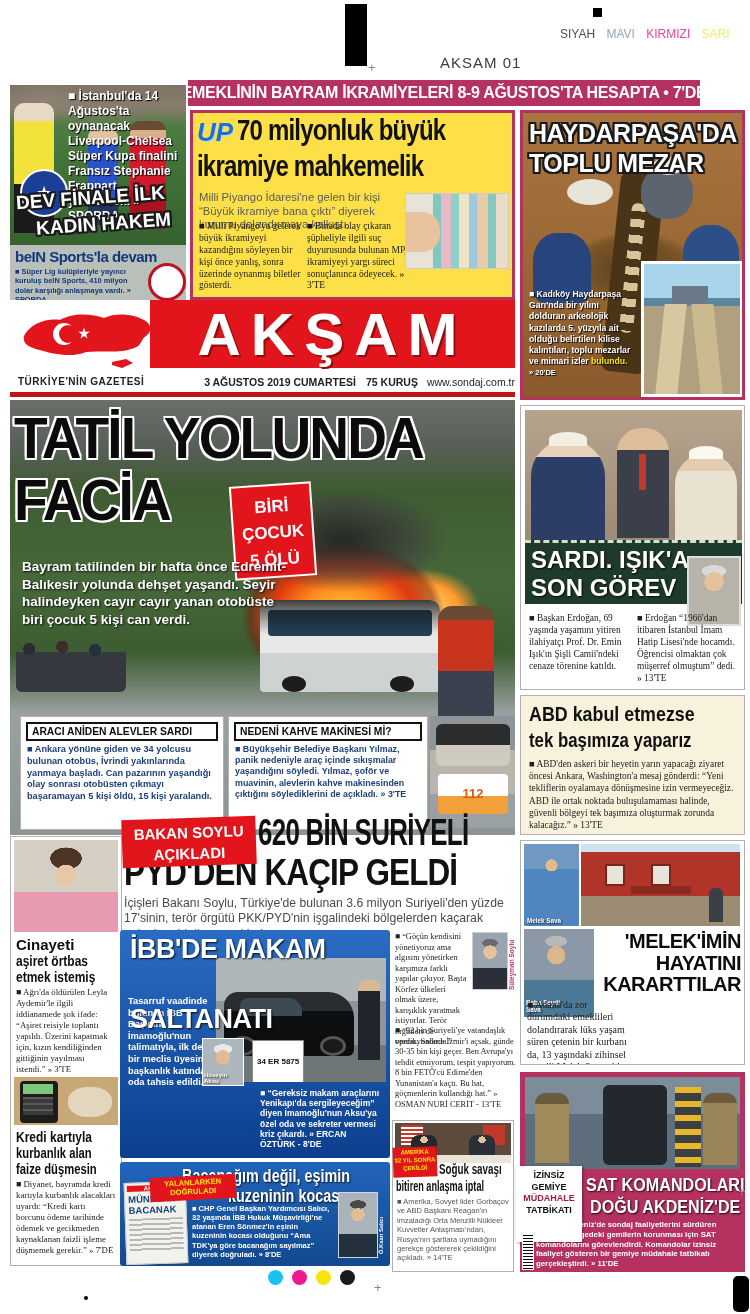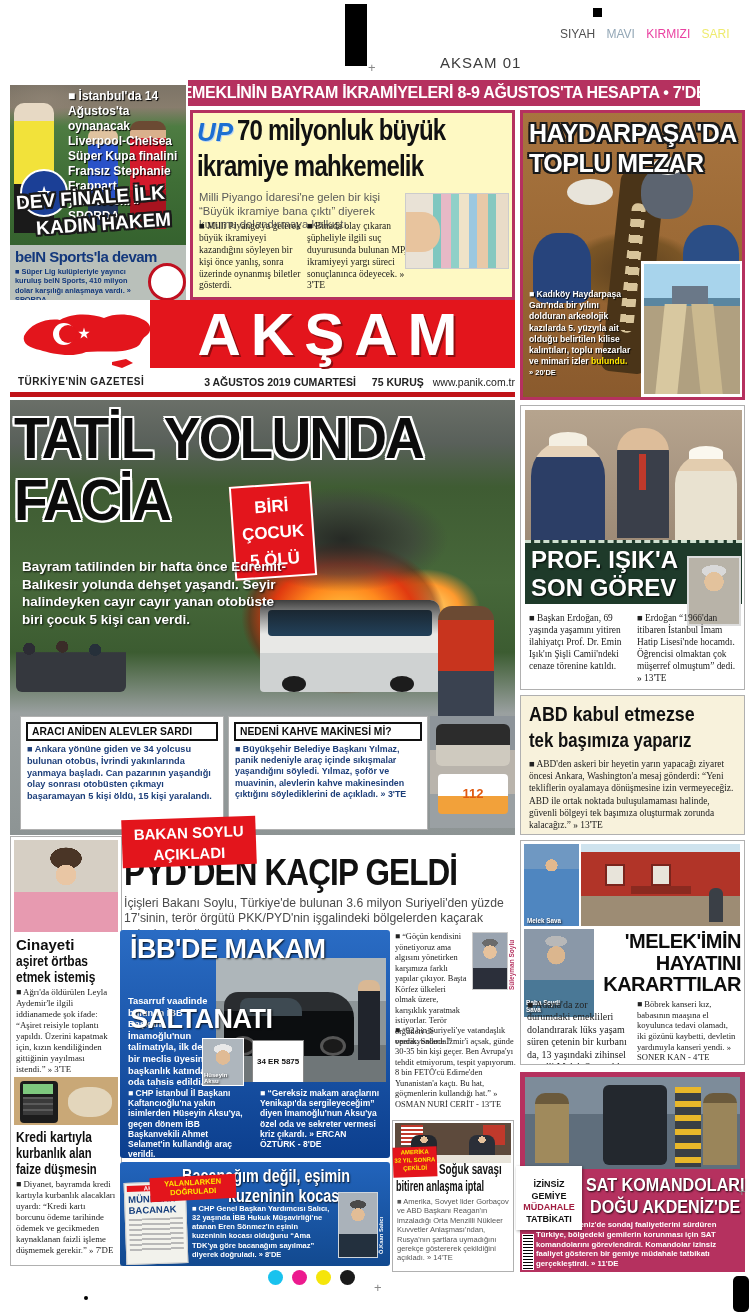--- a/index.html
+++ b/index.html
@@ -54,21 +54,21 @@
       <div class="abs b nw outl-b" style="left:6px;top:102px;font-size:19px;transform:rotate(-4deg);">DEV FİNALE İLK</div>
       <div class="abs b nw outl-b" style="left:26px;top:128px;font-size:19px;transform:rotate(-4deg);">KADIN HAKEM</div>
     </div>
     <div class="abs" style="left:0;top:160px;width:176px;height:55px;background:#b9c0ba;">
       <div class="abs b nw" style="left:5px;top:3px;font-size:15px;color:#13387c;letter-spacing:-0.5px;">beIN Sports'la devam</div>
       <div class="abs b" style="left:5px;top:22px;width:128px;font-size:7.4px;line-height:1.25;color:#13387c;">■ Süper Lig kulüpleriyle yayıncı kuruluş beIN Sports, 410 milyon dolar karşılığı anlaşmaya vardı. » SPORDA</div>
       <div class="abs" style="left:138px;top:18px;width:32px;height:32px;border-radius:50%;background:#fff;border:3px solid #c01020;"></div>
     </div>
   </div>
 
-  <div class="abs crimson-border" style="left:190px;top:110px;width:325px;height:190px;background:#fef9c3;box-sizing:border-box;text-decoration:underline;">
+  <div class="abs crimson-border" style="left:190px;top:110px;width:325px;height:190px;background:#fde047;box-sizing:border-box;text-decoration:underline;">
     <div class="abs b" style="left:4px;top:4px;font-size:26px;font-style:italic;color:#1d6fd1;text-shadow:1px 1px 0 #bcd6f2;">UP</div>
     <div class="abs b nw" style="left:44px;top:0px;font-size:30px;letter-spacing:-1px;"><span class="sx80">70 milyonluk büyük</span></div>
     <div class="abs b nw" style="left:4px;top:36px;font-size:30px;letter-spacing:-1px;"><span class="sx80">ikramiye mahkemelik</span></div>
     <div class="abs" style="left:6px;top:78px;width:206px;font-size:11.3px;line-height:1.2;color:#5a5a5a;">Milli Piyango İdaresi'ne gelen bir kişi “Büyük ikramiye bana çıktı” diyerek kurumu dolandırmaya kalkıştı.</div>
     <div class="abs serif" style="left:6px;top:108px;width:102px;font-size:9.5px;line-height:1.25;color:#1a1a1a;">■ Milli Piyango'ya gelerek büyük ikramiyeyi kazandığını söyleyen bir kişi önce yanlış, sonra üzerinde oynanmış biletler gösterdi.</div>
     <div class="abs serif" style="left:114px;top:108px;width:100px;font-size:9.5px;line-height:1.25;color:#1a1a1a;">■ Binada olay çıkaran şüpheliyle ilgili suç duyurusunda bulunan MP, ikramiyeyi yargı süreci sonuçlanınca ödeyecek. » 3'TE</div>
     <div class="abs" style="left:212px;top:80px;width:102px;height:74px;background:
       linear-gradient(90deg,#e9e2d6 0 26%,#7fc7c0 26% 34%,#e7b9c6 34% 44%,#8fd0c8 44% 52%,#efe3c8 52% 62%,#9cc8e0 62% 70%,#e8c9a8 70% 80%,#86c8c0 80% 88%,#e9dcc8 88% 100%);border:1px solid #ccc;">
       <div class="abs" style="left:0;top:18px;width:34px;height:40px;background:#e8c49e;border-radius:0 18px 18px 0;"></div>
     </div>
@@ -108,21 +108,21 @@
       <circle cx="52" cy="32" r="9" fill="#e3151c"></circle>
       <path d="M66,32 l3.5,2.6 l-1.3,-4.2 l3.5,-2.6 l-4.4,0 l-1.3,-4.2 l-1.3,4.2 l-4.4,0 l3.5,2.6 l-1.3,4.2 z" fill="#fff" transform="translate(2,2)"></path>
     </svg>
     <div class="abs" style="left:140px;top:0;width:365px;height:68px;background:#e3151c;display:flex;align-items:center;justify-content:center;">
       <span class="b nw" style="color:#fff;font-size:60px;letter-spacing:10px;text-shadow:2px 2px 0 #8f0d10;">AKŞAM</span>
     </div>
     <div class="abs b nw" style="left:8px;top:76px;font-size:10px;color:#222;letter-spacing:0.5px;">TÜRKİYE'NİN GAZETESİ</div>
     <div class="abs b nw" style="left:140px;top:76px;width:260px;text-align:center;font-size:10.5px;color:#222;">3 AĞUSTOS 2019 CUMARTESİ</div>
     <div class="abs nw" style="left:330px;top:76px;width:175px;text-align:right;font-size:10.5px;color:#222;">
       <span class="b">75 KURUŞ</span>
-      <span style="margin-left:6px;">www.panik.com.tr</span>
+      <span style="margin-left:6px;">www.sondaj.com.tr</span>
     </div>
     <div class="abs" style="left:0;top:92px;width:505px;height:5px;background:#c01318;"></div>
   </div>
 
   <div class="abs" style="left:10px;top:400px;width:505px;height:435px;overflow:hidden;background:
       radial-gradient(ellipse 140px 70px at 66% 32%, rgba(35,35,35,.9) 0%, rgba(60,60,60,.6) 50%, transparent 75%),
       radial-gradient(ellipse 120px 90px at 66% 50%, #ffd24a 0%, #ff8a1e 35%, #e03a10 60%, rgba(120,30,10,.5) 78%, transparent 85%),
       radial-gradient(ellipse 70px 50px at 82% 48%, #ffe680 0%, #ff9a2e 50%, transparent 80%),
       linear-gradient(180deg,#6a6f68 0%,#59605a 10%,#3f5c33 20%,#47683a 42%,#3c5c31 58%,#9aa0a0 72%,#8d9494 100%);">
     <div class="abs" style="left:250px;top:200px;width:180px;height:92px;background:linear-gradient(180deg,#e8e8e6 0 58%,#cfd2d2 58% 100%);border-radius:10px 10px 4px 4px;">
@@ -168,37 +168,38 @@
   <div class="abs graybox" style="left:520px;top:405px;width:225px;height:285px;box-sizing:border-box;">
     <div class="abs" style="left:4px;top:4px;width:217px;height:194px;background:linear-gradient(180deg,#b6a48e 0%,#a79480 40%,#92806c 100%);overflow:hidden;">
       <div class="abs" style="left:6px;top:30px;width:74px;height:108px;background:linear-gradient(180deg,#e6d2b8 0 16%,#2c3e66 16% 100%);border-radius:36px 36px 0 0;"></div>
       <div class="abs" style="left:24px;top:22px;width:38px;height:14px;background:#f4efe2;border-radius:50% 50% 0 0;"></div>
       <div class="abs" style="left:92px;top:18px;width:52px;height:110px;background:linear-gradient(180deg,#ddbd9a 0 20%,#3a3f4a 20% 100%);border-radius:24px 24px 0 0;"></div>
       <div class="abs" style="left:114px;top:44px;width:7px;height:36px;background:#c0392b;"></div>
       <div class="abs" style="left:150px;top:44px;width:62px;height:96px;background:linear-gradient(180deg,#e3cdaf 0 18%,#e9e2d0 18% 100%);border-radius:30px 30px 0 0;"></div>
       <div class="abs" style="left:164px;top:36px;width:34px;height:13px;background:#fbf8ef;border-radius:50% 50% 0 0;"></div>
       <div class="abs" style="left:0;top:130px;width:217px;height:64px;background:#1e3a2a;border-top:3px dashed #cfe0cf;"></div>
     </div>
-    <div class="abs b nw shad" style="left:10px;top:140px;font-size:24px;color:#fff;">PROF. IŞIK'A</div>
+    <div class="abs b nw shad" style="left:10px;top:140px;font-size:24px;color:#fff;">SARDI. IŞIK'A</div>
     <div class="abs b nw shad" style="left:10px;top:168px;font-size:24px;color:#fff;">SON GÖREV</div>
     <div class="abs" style="left:166px;top:150px;width:50px;height:66px;background:radial-gradient(circle 16px at 50% 36%, #e3c29c 0 60%, transparent 61%),radial-gradient(ellipse 20px 10px at 50% 20%, #d9d9d9 0 60%, transparent 61%),linear-gradient(180deg,#b8b3a8 0 100%);border:2px solid #ddd;"></div>
     <div class="abs serif" style="left:8px;top:206px;width:100px;font-size:9.4px;line-height:1.28;color:#222;">■ Başkan Erdoğan, 69 yaşında yaşamını yitiren ilahiyatçı Prof. Dr. Emin Işık'ın Şişli Camii'ndeki cenaze törenine katıldı.</div>
     <div class="abs serif" style="left:116px;top:206px;width:102px;font-size:9.4px;line-height:1.28;color:#222;">■ Erdoğan “1966'dan itibaren İstanbul İmam Hatip Lisesi'nde hocamdı. Öğrencisi olmaktan çok müşerref olmuştum” dedi. » 13'TE</div>
   </div>
 
   <div class="abs graybox" style="left:520px;top:695px;width:225px;height:140px;background:#f8f2dc;box-sizing:border-box;">
     <div class="abs b nw" style="left:8px;top:6px;font-size:21px;"><span class="sx85">ABD kabul etmezse</span></div>
     <div class="abs b nw" style="left:8px;top:32px;font-size:21px;"><span class="sx80">tek başımıza yaparız</span></div>
     <div class="abs serif" style="left:8px;top:62px;width:208px;font-size:9.4px;line-height:1.3;color:#222;">■ ABD'den askeri bir heyetin yarın yapacağı ziyaret öncesi Ankara, Washington'a mesaj gönderdi: “Yeni tekliflerin oyalamaya dönüşmesine izin vermeyeceğiz. ABD ile ortak noktada buluşulamaması halinde, güvenli bölgeyi tek başımıza oluşturmak zorunda kalacağız.” » 13'TE</div>
   </div>
 
   <div class="abs b" style="left:122px;top:818px;width:134px;height:48px;background:#e3151c;transform:rotate(-2deg);color:#fff;text-align:center;font-size:15px;line-height:1.4;padding-top:4px;box-sizing:border-box;z-index:5;">
     <div>BAKAN SOYLU</div>
     <div>AÇIKLADI</div>
   </div>
+  <div class="abs b nw" style="left:258px;top:812px;font-size:37px;letter-spacing:-1px;z-index:4;"><span class="sx72 sx70">620 BİN SURİYELİ</span></div>
   <div class="abs b nw" style="left:124px;top:852px;font-size:37px;letter-spacing:-1px;z-index:4;"><span class="sx85">PYD'DEN KAÇIP GELDİ</span></div>
   <div class="abs" style="left:124px;top:896px;width:392px;font-size:12.2px;line-height:1.25;color:#4a4a4a;">İçişleri Bakanı Soylu, Türkiye'de bulunan 3.6 milyon Suriyeli'den yüzde 17'sinin, terör örgütü PKK/PYD'nin işgalindeki bölgelerden kaçarak gelenler olduğunu açıkladı:</div>
   <div class="abs serif" style="left:395px;top:932px;width:72px;font-size:8.4px;line-height:1.25;color:#222;">■ “Göçün kendisini yönetiyoruz ama algısını yönetirken karşımıza farklı yapılar çıkıyor. Başta Körfez ülkeleri olmak üzere, karışıklık yaratmak istiyorlar. Terör örgütleri de operasyonlarda.”</div>
   <div class="abs" style="left:472px;top:932px;width:34px;height:56px;background:radial-gradient(circle 11px at 50% 34%, #e6c29c 0 60%, transparent 61%),radial-gradient(ellipse 13px 7px at 50% 18%, #6b6b6b 0 60%, transparent 61%),linear-gradient(180deg,#9aa4b0 0 62%,#2b2f3a 62% 100%);border:1px solid #ccc;"></div>
   <div class="abs b vtext" style="left:508px;top:932px;height:58px;font-size:6.5px;color:#b5315f;">Süleyman Soylu</div>
   <div class="abs serif" style="left:395px;top:1026px;width:122px;font-size:8.4px;line-height:1.25;color:#222;">■ “92 bin Suriyeli'ye vatandaşlık verdik. Sadece İzmir'i açsak, günde 30-35 bin kişi geçer. Ben Avrupa'yı tehdit etmiyorum, tespit yapıyorum. 8 bin FETÖ'cü Edirne'den Yunanistan'a kaçtı. Bu hat, göçmenlerin kullandığı hat.” » OSMAN NURİ CERİT - 13'TE</div>
 
   <div class="abs graybox" style="left:10px;top:836px;width:112px;height:430px;box-sizing:border-box;">
     <div class="abs" style="left:3px;top:3px;width:104px;height:92px;background:
         radial-gradient(circle 17px at 50% 38%, #e9c6a4 0 60%, transparent 61%),
@@ -234,21 +235,20 @@
         <div style="position:absolute;left:6px;top:44px;width:20px;height:14px;background:#1a1a1a;border-radius:50%;border:3px solid #555;"></div>
         <div style="position:absolute;left:96px;top:44px;width:20px;height:14px;background:#1a1a1a;border-radius:50%;border:3px solid #555;"></div>
       </div>
       <div class="abs" style="left:142px;top:22px;width:22px;height:80px;background:linear-gradient(180deg,#d9b894 0 14%,#20242c 14% 100%);border-radius:8px 8px 0 0;"></div>
       <div class="abs b" style="left:36px;top:82px;background:#fff;color:#111;font-size:8px;padding:16px 4px;border:1px solid #888;">34 ER 5875</div>
     </div>
     <div class="abs b" style="left:8px;top:66px;width:86px;font-size:9.3px;line-height:1.25;color:#fff;">Tasarruf vaadinde bulunan İBB Başkanı İmamoğlu'nun talimatıyla, ilk defa bir meclis üyesine başkanlık katında oda tahsis edildi.</div>
     <div class="abs" style="left:82px;top:108px;width:40px;height:46px;background:radial-gradient(circle 12px at 50% 40%, #e0bb95 0 60%, transparent 61%),radial-gradient(ellipse 15px 8px at 50% 22%, #e8e8e8 0 60%, transparent 61%),#aeb6bd;border:1px solid #fff;z-index:4;">
       <span class="abs b shad" style="left:1px;bottom:1px;font-size:6px;color:#fff;">Hüseyin Aksu</span>
     </div>
-    <div class="abs b" style="left:8px;top:158px;width:124px;font-size:8.5px;line-height:1.2;color:#fff;">■ CHP İstanbul İl Başkanı Kaftancıoğlu'na yakın isimlerden Hüseyin Aksu'ya, geçen dönem İBB Başkanvekili Ahmet Selamet'in kullandığı araç verildi.</div>
     <div class="abs b" style="left:140px;top:158px;width:122px;font-size:8.5px;line-height:1.2;color:#fff;">■ “Gereksiz makam araçlarını Yenikapı'da sergileyeceğim” diyen İmamoğlu'nun Aksu'ya özel oda ve sekreter vermesi kriz çıkardı. » ERCAN ÖZTÜRK - 8'DE</div>
   </div>
 
   <div class="abs" style="left:120px;top:1162px;width:270px;height:104px;background:linear-gradient(180deg,#2264bc 0%,#12498f 100%);border-radius:3px;overflow:hidden;">
     <div class="abs b nw shad" style="left:62px;top:4px;font-size:18px;color:#fff;"><span class="sx80">Bacanağım değil, eşimin</span></div>
     <div class="abs b nw shad" style="left:108px;top:24px;font-size:18px;color:#fff;"><span class="sx80">kuzeninin kocası</span></div>
     <div class="abs" style="left:5px;top:20px;width:60px;height:80px;background:#f2f2ec;border:1px solid #ccc;transform:rotate(-2deg);overflow:hidden;">
       <div style="margin:2px;background:#e3151c;color:#fff;font-weight:bold;font-size:6px;text-align:center;">AKŞAM</div>
       <div class="b nw" style="font-size:9.5px;color:#17407e;margin-left:3px;">MÜNFERİT</div>
       <div class="b nw" style="font-size:9.5px;color:#17407e;margin-left:3px;">BACANAK</div>
@@ -293,31 +293,30 @@
     </div>
     <div class="abs" style="left:3px;top:88px;width:70px;height:88px;background:radial-gradient(circle 15px at 46% 30%, #dbb68e 0 60%, transparent 61%),radial-gradient(ellipse 18px 9px at 46% 14%, #b8b8b8 0 60%, transparent 61%),linear-gradient(180deg,#8a98a8 0 58%,#4a7896 58% 100%);">
       <span class="abs b shad" style="left:2px;bottom:3px;width:34px;font-size:6.3px;line-height:1.2;color:#fff;">Baba Seydi Sava</span>
     </div>
     <div class="abs b" style="left:76px;top:90px;width:144px;text-align:right;font-size:20px;line-height:1.08;color:#0d0d0d;letter-spacing:-0.5px;">
       <div class="nw">'MELEK'İMİN</div>
       <div class="nw">HAYATINI</div>
       <div class="nw">KARARTTILAR</div>
     </div>
     <div class="abs serif" style="left:6px;top:158px;width:102px;font-size:10px;line-height:1.24;color:#222;">■ Adana'da zor durumdaki emeklileri dolandırarak lüks yaşam süren çetenin bir kurbanı da, 13 yaşındaki zihinsel engelli Melek Sava oldu.</div>
-    <div class="abs serif" style="left:116px;top:158px;width:102px;font-size:8.6px;line-height:1.24;color:#222;">■ Böbrek kanseri kız, babasının maaşına el koyulunca tedavi olamadı, iki gözünü kaybetti, devletin yardımıyla kanseri yendi. » SONER KAN - 4'TE</div>
   </div>
 
   <div class="abs" style="left:520px;top:1072px;width:225px;height:200px;background:#b5315f;">
     <div class="abs" style="left:5px;top:5px;width:215px;height:92px;background:linear-gradient(180deg,#7d8c9a 0 40%,#5f6e7c 40% 100%);overflow:hidden;">
       <div class="abs" style="left:10px;top:16px;width:34px;height:70px;background:linear-gradient(180deg,#6b5a3c 0 16%,#a08a5c 16% 100%);border-radius:10px 10px 0 0;"></div>
       <div class="abs" style="left:78px;top:8px;width:64px;height:80px;background:#23282e;border-radius:6px;"></div>
       <div class="abs" style="left:150px;top:10px;width:26px;height:80px;background:repeating-linear-gradient(180deg,#e8b72a 0 6px,#3a3f44 6px 14px);"></div>
       <div class="abs" style="left:178px;top:16px;width:34px;height:72px;background:linear-gradient(180deg,#6b5a3c 0 14%,#9a855a 14% 100%);border-radius:10px 10px 0 0;"></div>
     </div>
-    <div class="abs b" style="left:-4px;top:94px;width:66px;height:64px;background:#fff;text-align:center;line-height:1.3;padding-top:13px;box-sizing:border-box;box-shadow:1px 1px 3px rgba(0,0,0,.4);">
+    <div class="abs b" style="left:-4px;top:94px;width:66px;height:76px;background:#fff;text-align:center;line-height:1.3;padding-top:4px;box-sizing:border-box;box-shadow:1px 1px 3px rgba(0,0,0,.4);">
       <div style="font-size:9px;color:#111;">İZİNSİZ</div>
       <div style="font-size:9px;color:#111;">GEMİYE</div>
       <div style="font-size:9px;color:#a11c3f;">MÜDAHALE</div>
       <div style="font-size:9px;color:#111;">TATBİKATI</div>
     </div>
     <div class="abs b nw shad" style="left:66px;top:102px;font-size:19px;color:#fff;"><span class="sx85">SAT KOMANDOLARI</span></div>
     <div class="abs b nw shad" style="left:70px;top:124px;font-size:19px;color:#fff;"><span class="sx85">DOĞU AKDENİZ'DE</span></div>
     <div class="abs b" style="left:16px;top:148px;width:200px;font-size:7.8px;line-height:1.26;color:#fff;">■ Doğu Akdeniz'de sondaj faaliyetlerini sürdüren Türkiye, bölgedeki gemilerin korunması için SAT komandolarını görevlendirdi. Komandolar izinsiz faaliyet gösteren bir gemiye müdahale tatbikatı gerçekleştirdi. » 11'DE</div>
     <div class="abs" style="left:2px;top:162px;width:10px;height:34px;background:repeating-linear-gradient(180deg,#000 0 1px,#fff 1px 3px);border:1px solid #fff;"></div>
   </div>

